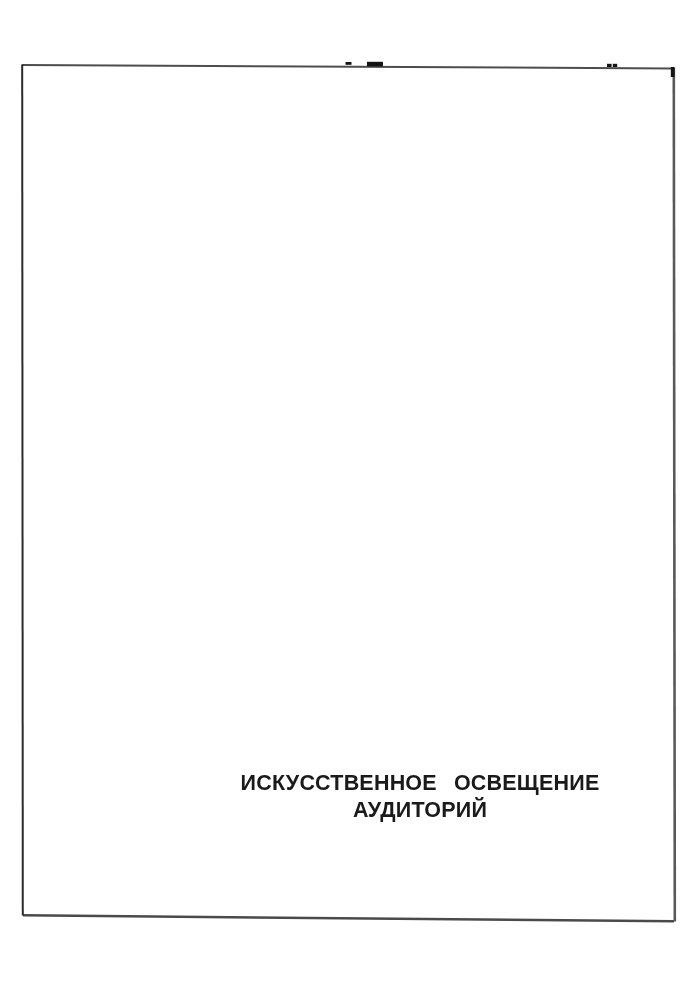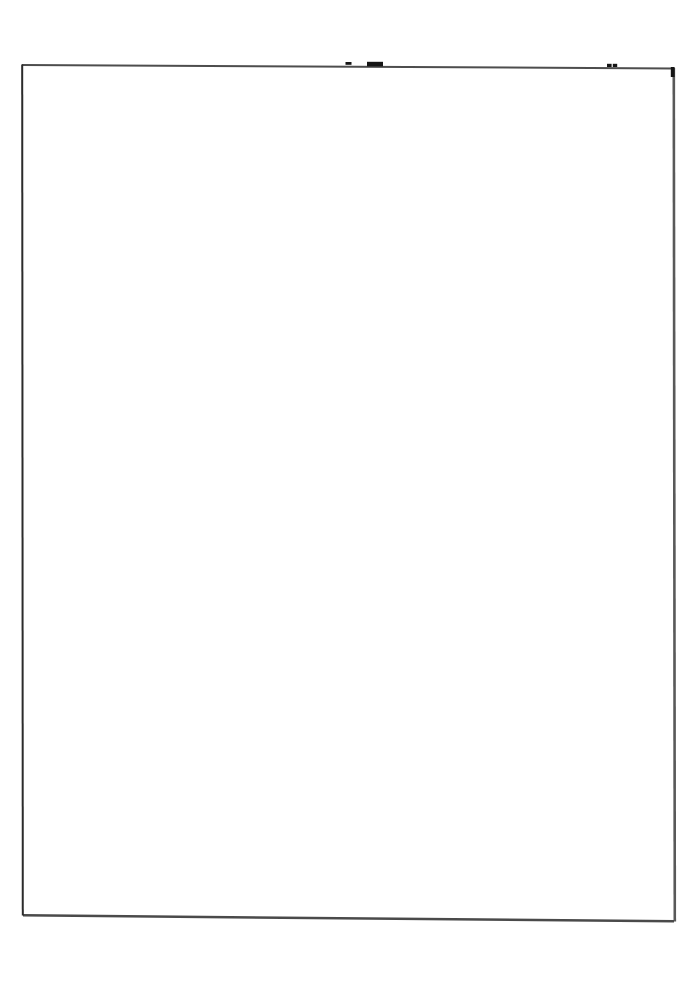--- a/index.html
+++ b/index.html
@@ -57,14 +57,18 @@
     <line class="frame-bottom-edge" x1="674" y1="921.3" x2="23" y2="915.3"></line>
     <line class="frame-left-edge" x1="22.8" y1="915.5" x2="22.2" y2="64.5"></line>
 
     <rect class="ink-speck" x="345.5" y="62" width="6" height="2.8"></rect>
     <rect class="ink-speck" x="367" y="61.8" width="16" height="4.6"></rect>
     <rect class="ink-speck" x="607" y="63.8" width="4.6" height="3.2"></rect>
     <rect class="ink-speck" x="612.8" y="63.8" width="4.4" height="3.2"></rect>
     <rect class="ink-speck" x="670.8" y="67" width="3.8" height="10"></rect>
   </svg>
 
+  <div class="title-block">
+    <span class="title-line">ИСКУССТВЕННОЕ  ОСВЕЩЕНИЕ</span>
+    <span class="title-line">АУДИТОРИЙ</span>
+  </div>
 
 </div>
 
 </body></html>

